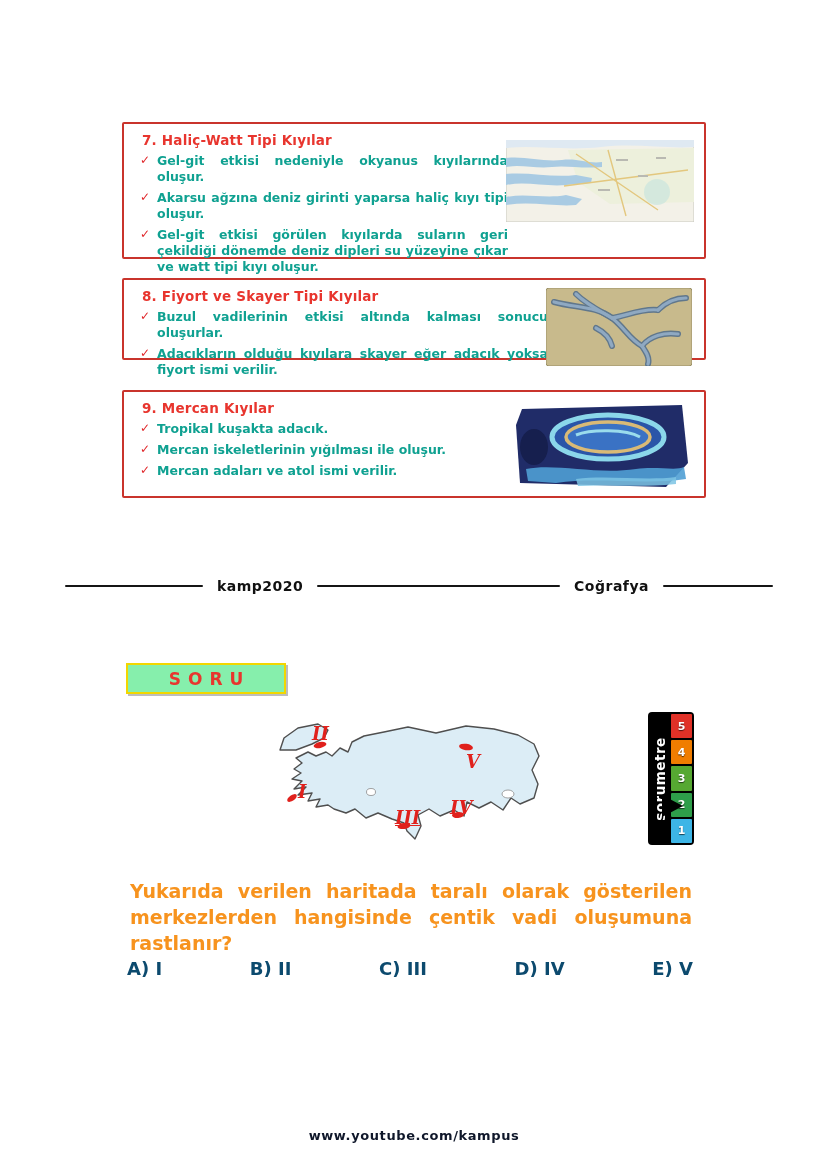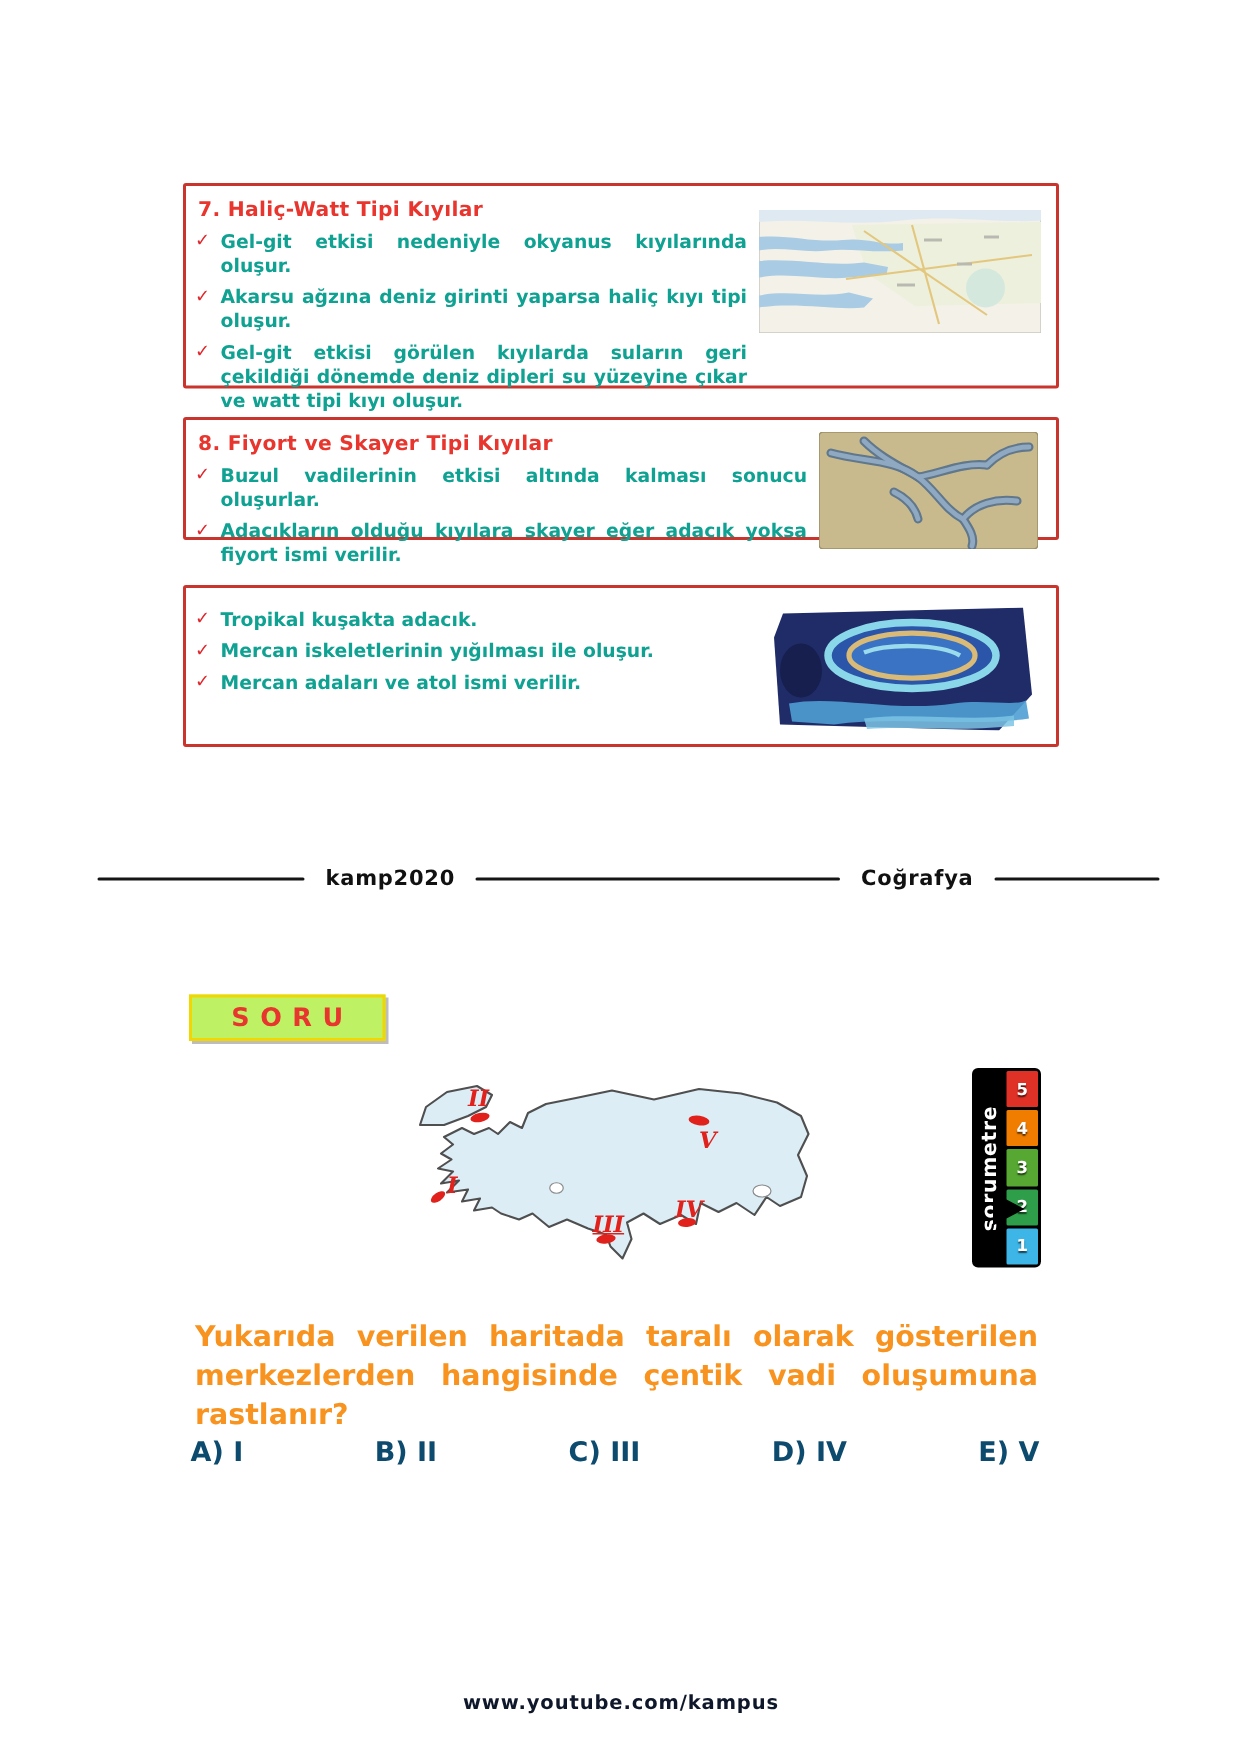--- a/index.html
+++ b/index.html
@@ -1,21 +1,21 @@
 <!DOCTYPE html>
 <html><head>
 <meta charset="utf-8">
 <style>
   html,body{margin:0;padding:0;background:#ffffff;}
   .page{position:relative;width:828px;height:1171px;background:#fff;margin:0 auto;
         font-family:"DejaVu Sans",sans-serif;overflow:hidden;}
 
   
   .info-box{position:absolute;left:122px;width:584px;border:2px solid #c9342c;
-            border-radius:2px;background:#fff;padding:8px 6px;box-sizing:border-box;}
+            border-radius:2px;background:#fff;padding:8px 16px;box-sizing:border-box;}
   #box7{top:122px;height:137px;}
   #box8{top:278px;height:82px;}
   #box9{top:390px;height:108px;}
   .box-title{margin:0 0 5px 2px;color:#e8352e;font-weight:bold;font-size:13.5px;letter-spacing:.2px;}
   .items{display:block;}
   #box7 .items{width:368px;}
   #box8 .items{width:408px;}
   #box9 .items{width:360px;}
   .check-item{display:flex;gap:7px;margin:5px 0;color:#0fa191;font-size:12.5px;
               font-weight:bold;line-height:1.28;}
@@ -28,29 +28,29 @@
   .box-img svg{display:block;}
 
   
   .divider{position:absolute;left:65px;right:55px;top:578px;display:flex;align-items:center;
            gap:12px;font-size:14px;font-weight:bold;color:#111;}
   .dline{height:2px;background:#151515;border-radius:1px;}
   .dline.a{flex:0 0 138px;} .dline.b{flex:1 1 auto;} .dline.c{flex:0 0 110px;}
   .dlabel{flex:0 0 auto;padding:0 2px;letter-spacing:.5px;}
 
   
-  .soru-box{position:absolute;left:126px;top:663px;width:131px;height:31px;background:#bef264;
+  .soru-box{position:absolute;left:126px;top:663px;width:160px;height:31px;background:#86efac;
             border:2px solid #f2d600;box-shadow:2px 2px 0 #bdbdbd;display:flex;align-items:center;
             justify-content:center;color:#e8352e;font-weight:bold;font-size:17px;letter-spacing:7px;
             padding-left:7px;box-sizing:border-box;}
 
   
   .map-wrap{position:absolute;left:268px;top:712px;width:280px;height:140px;}
   .map-label{position:absolute;color:#e0211c;font-family:"DejaVu Serif",serif;
-             font-style:italic;font-weight:bold;font-size:15px;line-height:1;}
+             font-style:italic;font-weight:bold;font-size:18px;line-height:1;}
 
   
   .sorumetre{position:absolute;left:648px;top:712px;height:133px;width:46px;background:#000;
              border-radius:4px;padding:2px;box-sizing:border-box;display:flex;gap:1px;}
   .sm-bar{position:relative;width:20px;flex:0 0 20px;}
   .sm-text{position:absolute;left:50%;top:50%;transform:translate(-50%,-50%) rotate(-90deg);
            color:#fff;font-weight:bold;font-size:13.5px;letter-spacing:.5px;white-space:nowrap;}
   .sm-squares{display:flex;flex-direction:column;gap:2px;flex:1 1 auto;}
   .sq{flex:1;display:flex;align-items:center;justify-content:center;color:#fff;font-weight:bold;
       font-size:11px;text-shadow:0 1px 1px rgba(0,0,0,.65);border-radius:1px;}
@@ -137,20 +137,21 @@
           <path d="M96,58 C104,48 118,44 132,46"></path>
           <path d="M96,58 C100,64 104,70 102,76"></path>
           <path d="M50,40 C58,44 64,50 66,58"></path>
           <path d="M112,22 C120,14 130,10 140,10"></path>
         </g>
       </svg>
     </div>
   </section>
 
   <section class="info-box" id="box9">
+    <h3 class="box-title">9. Mercan Kıyılar</h3>
     <div class="items">
       <div class="check-item">
         <span class="check">✓</span>
         <span class="item-text">Tropikal kuşakta adacık.</span>
       </div>
       <div class="check-item">
         <span class="check">✓</span>
         <span class="item-text">Mercan iskeletlerinin yığılması ile oluşur.</span>
       </div>
       <div class="check-item">

